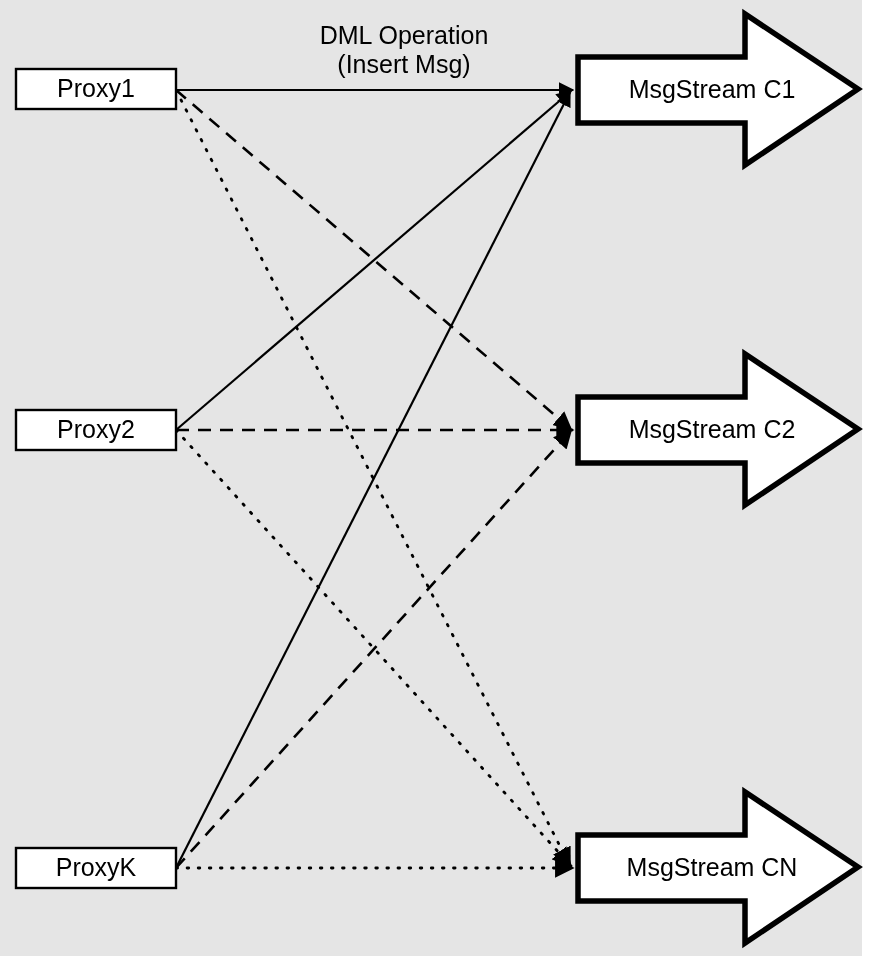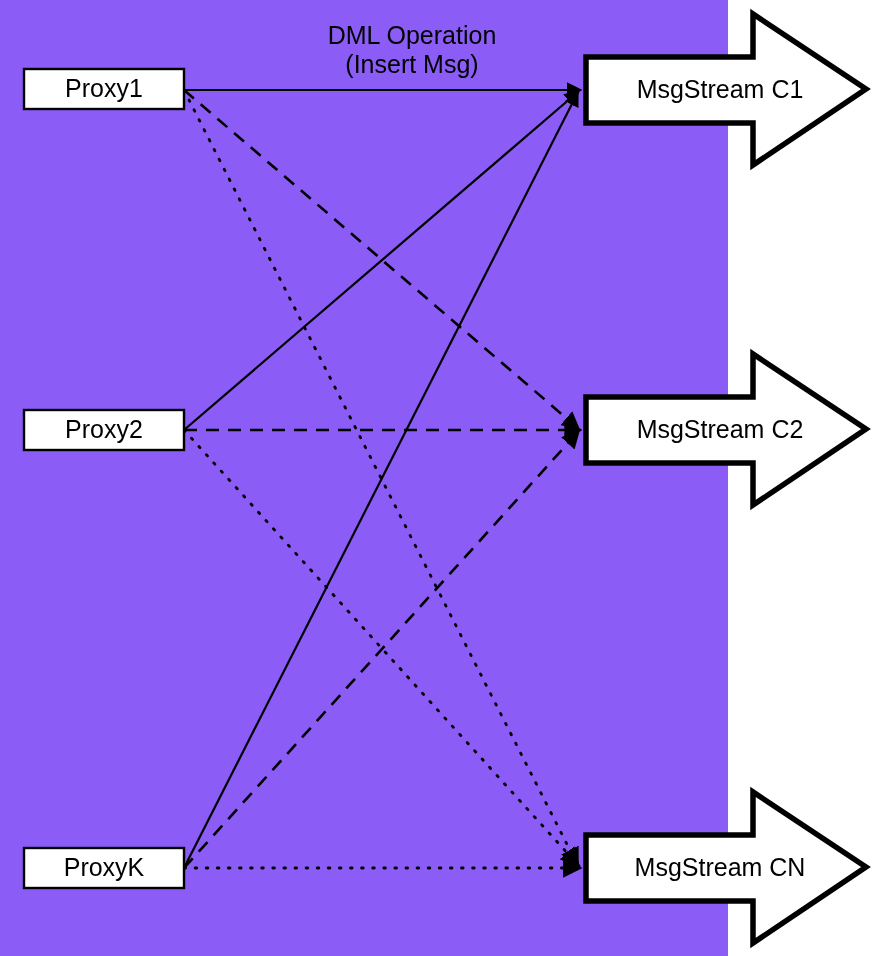--- a/index.html
+++ b/index.html
@@ -8,24 +8,23 @@
     background: #ffffff;
   }
   body {
     width: 875px;
     height: 956px;
     font-family: "Liberation Sans", sans-serif;
     overflow: hidden;
   }
   #diagram-root {
     position: relative;
-    width: 720px;
+    width: 862px;
     height: 956px;
-    background: #8b5cf6;
-    padding-left: 8px;
+    background: #e5e5e5;
   }
   svg.diagram {
     display: block;
     width: 875px;
     height: 956px;
   }
   .node-box-rect {
     fill: #ffffff;
     stroke: #000000;
     stroke-width: 2.4;

